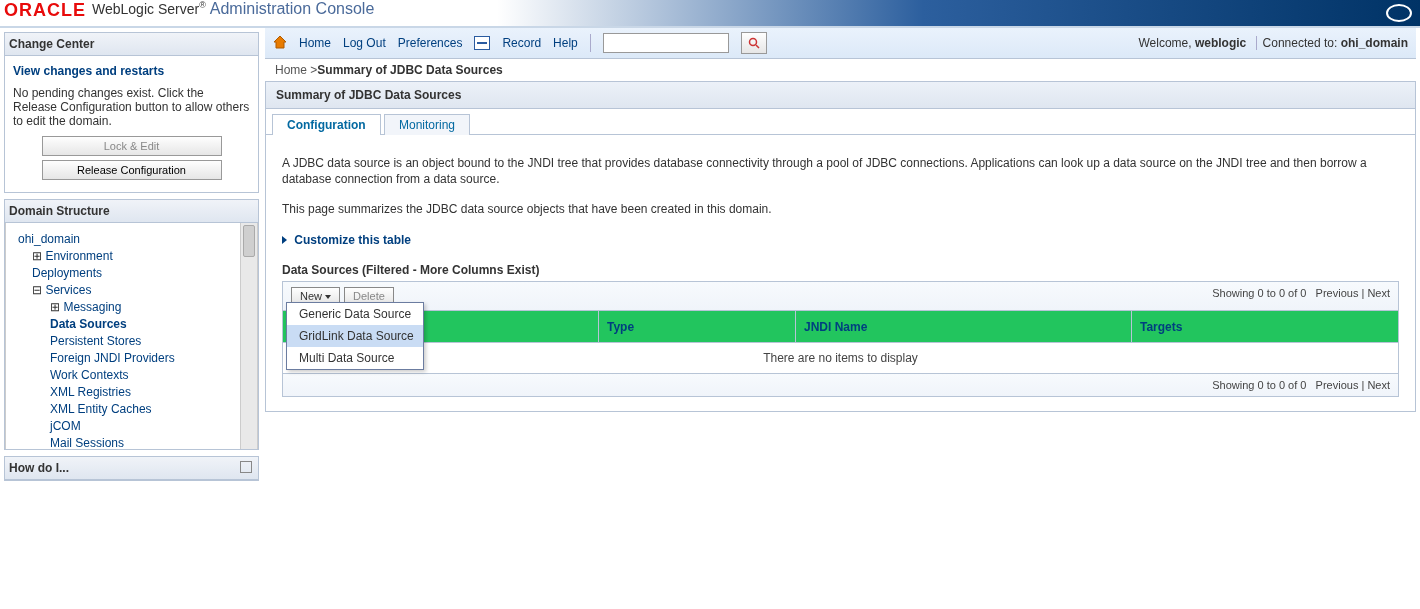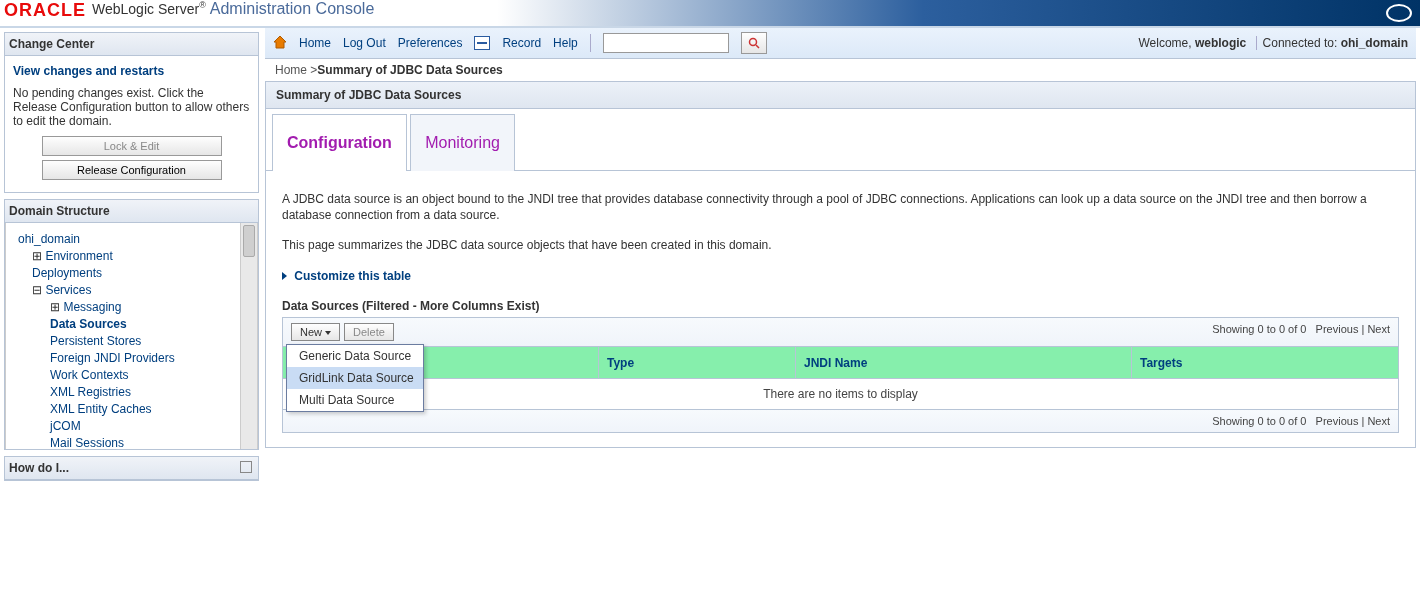--- a/index.html
+++ b/index.html
@@ -32,33 +32,33 @@
   .toolbar .sep{border-left:1px solid #aac;height:18px}
   .toolbar input[type=text]{height:16px;width:120px;border:1px solid #999}
   .search-btn{width:24px;height:20px;border:1px solid #999;background:linear-gradient(#fefefe,#e6e6e6);display:inline-flex;align-items:center;justify-content:center}
   .welcome{margin-left:auto;font-size:12px;color:#333}
   .bc{padding:4px 10px;color:#555;background:#fff}
   .bc a{color:#555}
   .bc b{color:#333}
   .main-panel{border:1px solid #b7c4d6}
   .main-h{background:linear-gradient(#ecf1f8,#dfe6f0);border-bottom:1px solid #b7c4d6;padding:6px 10px;font-weight:bold}
   .tabs{margin-top:4px;border-bottom:1px solid #b7c4d6;padding-left:6px}
-  .tab{display:inline-block;padding:19px 14px;border:1px solid #b7c4d6;border-bottom:none;background:#f2f5fa;position:relative;top:1px;cursor:pointer;color:#a21caf;font-size:16px}
+  .tab{display:inline-block;padding:3px 14px;border:1px solid #b7c4d6;border-bottom:none;background:#f2f5fa;position:relative;top:1px;cursor:pointer;color:#0369a1;font-size:12px}
   .tab.active{background:#fff;font-weight:bold}
   .content{padding:14px 16px}
   .content p{margin:6px 0 14px;line-height:16px}
   .cust{color:#003f7f;font-weight:bold}
   .tri{display:inline-block;width:0;height:0;border-top:4px solid transparent;border-bottom:4px solid transparent;border-left:5px solid #003f7f;margin-right:4px}
   .table-title{font-weight:bold;margin:16px 0 4px}
   .grid-tool{border:1px solid #b7c4d6;border-bottom:none;background:linear-gradient(#f7fafd,#f0f4fa);padding:5px 8px;display:flex;}
   .sbtn{border:1px solid #888;background:linear-gradient(#fefefe,#e6e6e6);padding:2px 8px;font-size:11px;cursor:pointer;margin-right:4px}
   .sbtn.disabled{color:#888}
   .paging{margin-left:auto;font-size:11px;color:#444}
   .grid{width:100%;border-collapse:collapse}
-  .grid th{background:#86efac;border:1px solid #b7c4d6;padding:6px 8px;text-align:left;color:#153a78;font-size:12px}
+  .grid th{background:#22c55e;border:1px solid #b7c4d6;padding:6px 8px;text-align:left;color:#153a78;font-size:12px}
   .grid td{border:1px solid #b7c4d6;padding:8px;text-align:center;color:#444}
   .grid-foot{border:1px solid #b7c4d6;border-top:none;background:linear-gradient(#f7fafd,#f0f4fa);padding:5px 8px;display:flex}
   .dropdown{position:absolute;border:1px solid #6b7ca0;background:#fff;box-shadow:2px 2px 4px rgba(0,0,0,.2);z-index:10}
   .dropdown div{padding:4px 12px;font-size:12px;cursor:pointer;white-space:nowrap}
   .dropdown div.hover{background:#c9dcf4}
   .cursor{position:absolute;pointer-events:none}
   .home-icon{display:inline-block}
   .rec-icon{display:inline-block;width:14px;height:12px;border:1px solid #2a5ba0;background:#fff;position:relative;vertical-align:middle}
   .rec-icon::after{content:"";position:absolute;left:2px;top:5px;right:2px;height:2px;background:#2a5ba0}
   .caret{display:inline-block;width:0;height:0;border-left:3px solid transparent;border-right:3px solid transparent;border-top:4px solid #333;margin-left:3px;vertical-align:middle}
@@ -174,21 +174,21 @@
           <span class="sbtn">
             <span>New</span><span class="caret"></span>
           </span>
           <span class="sbtn disabled">Delete</span>
           <span class="paging">
             <span>Showing 0 to 0 of 0</span>&nbsp;&nbsp;
             <span>Previous</span> | <span>Next</span>
           </span>
         </div>
 
-        <div class="dropdown" style="left:4px;top:27px;width:136px">
+        <div class="dropdown" style="left:4px;top:21px;width:136px">
           <div>Generic Data Source</div>
           <div class="hover">GridLink Data Source</div>
           <div>Multi Data Source</div>
         </div>
         <svg class="cursor" style="left:128px;top:45px" width="16" height="20">
             <polygon points="0,0 0,14 4,11 7,17 9,16 6,10 11,10" fill="#000" stroke="#fff" stroke-width="0.7"></polygon>
           </svg>
 
         <table class="grid">
           <tbody>

